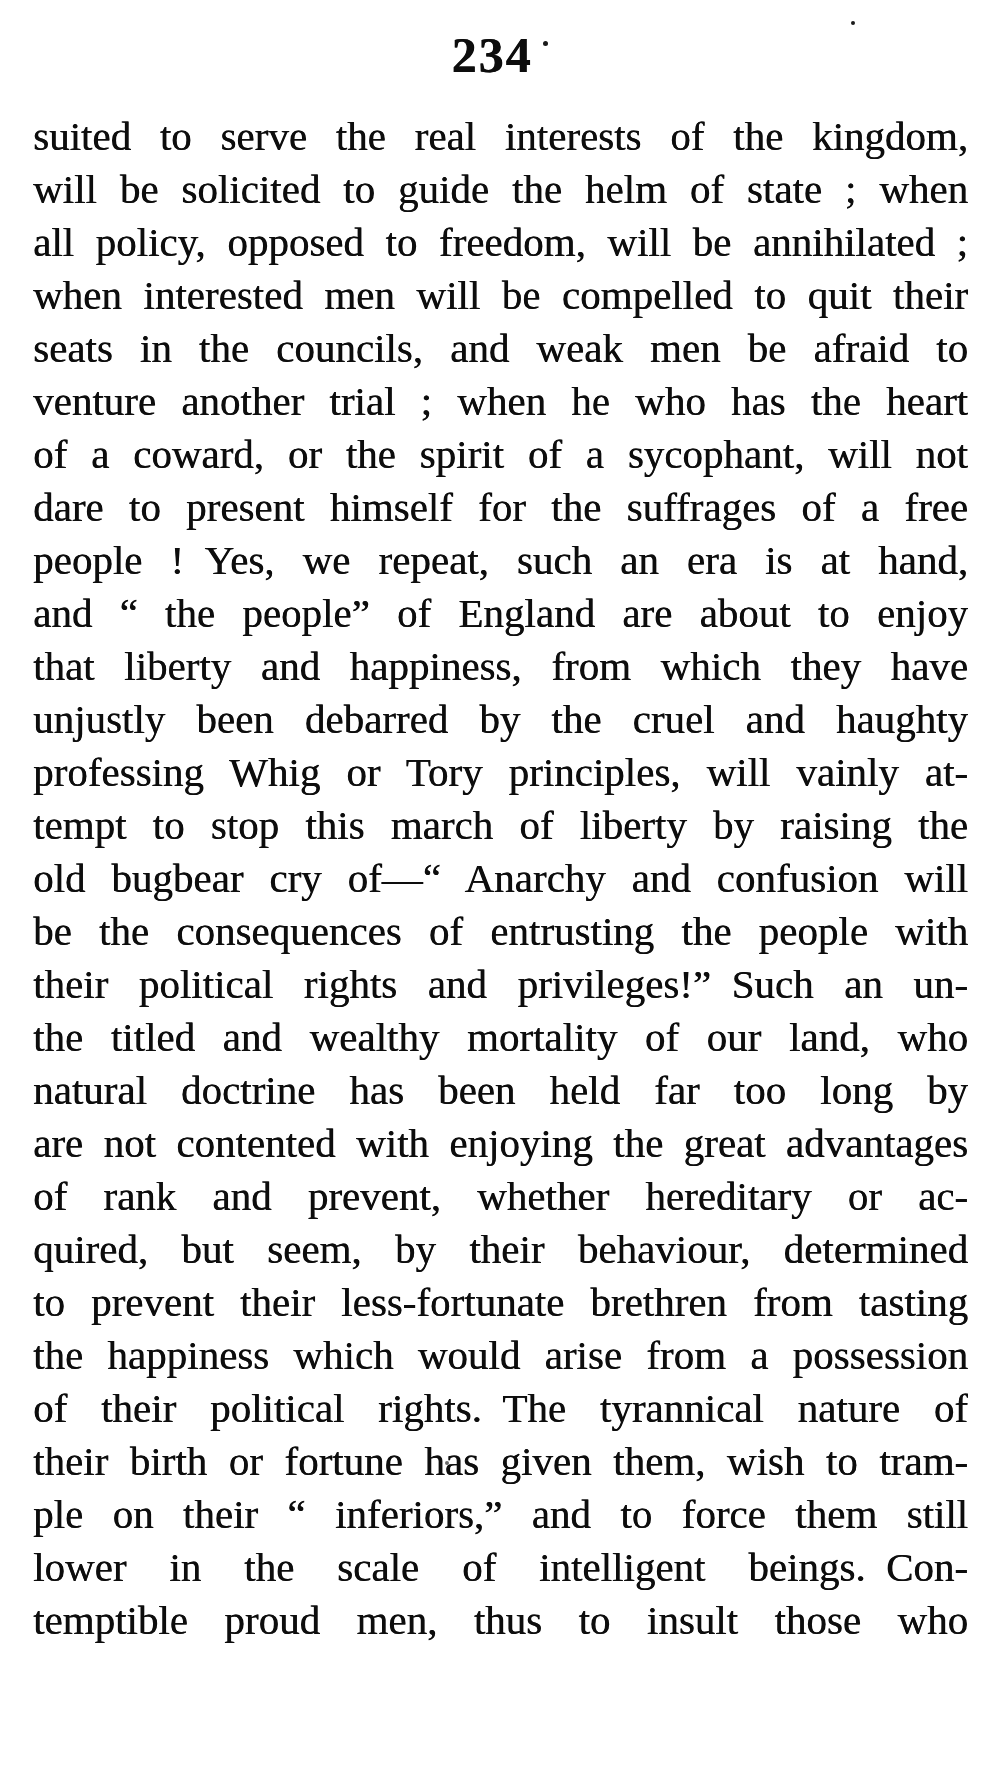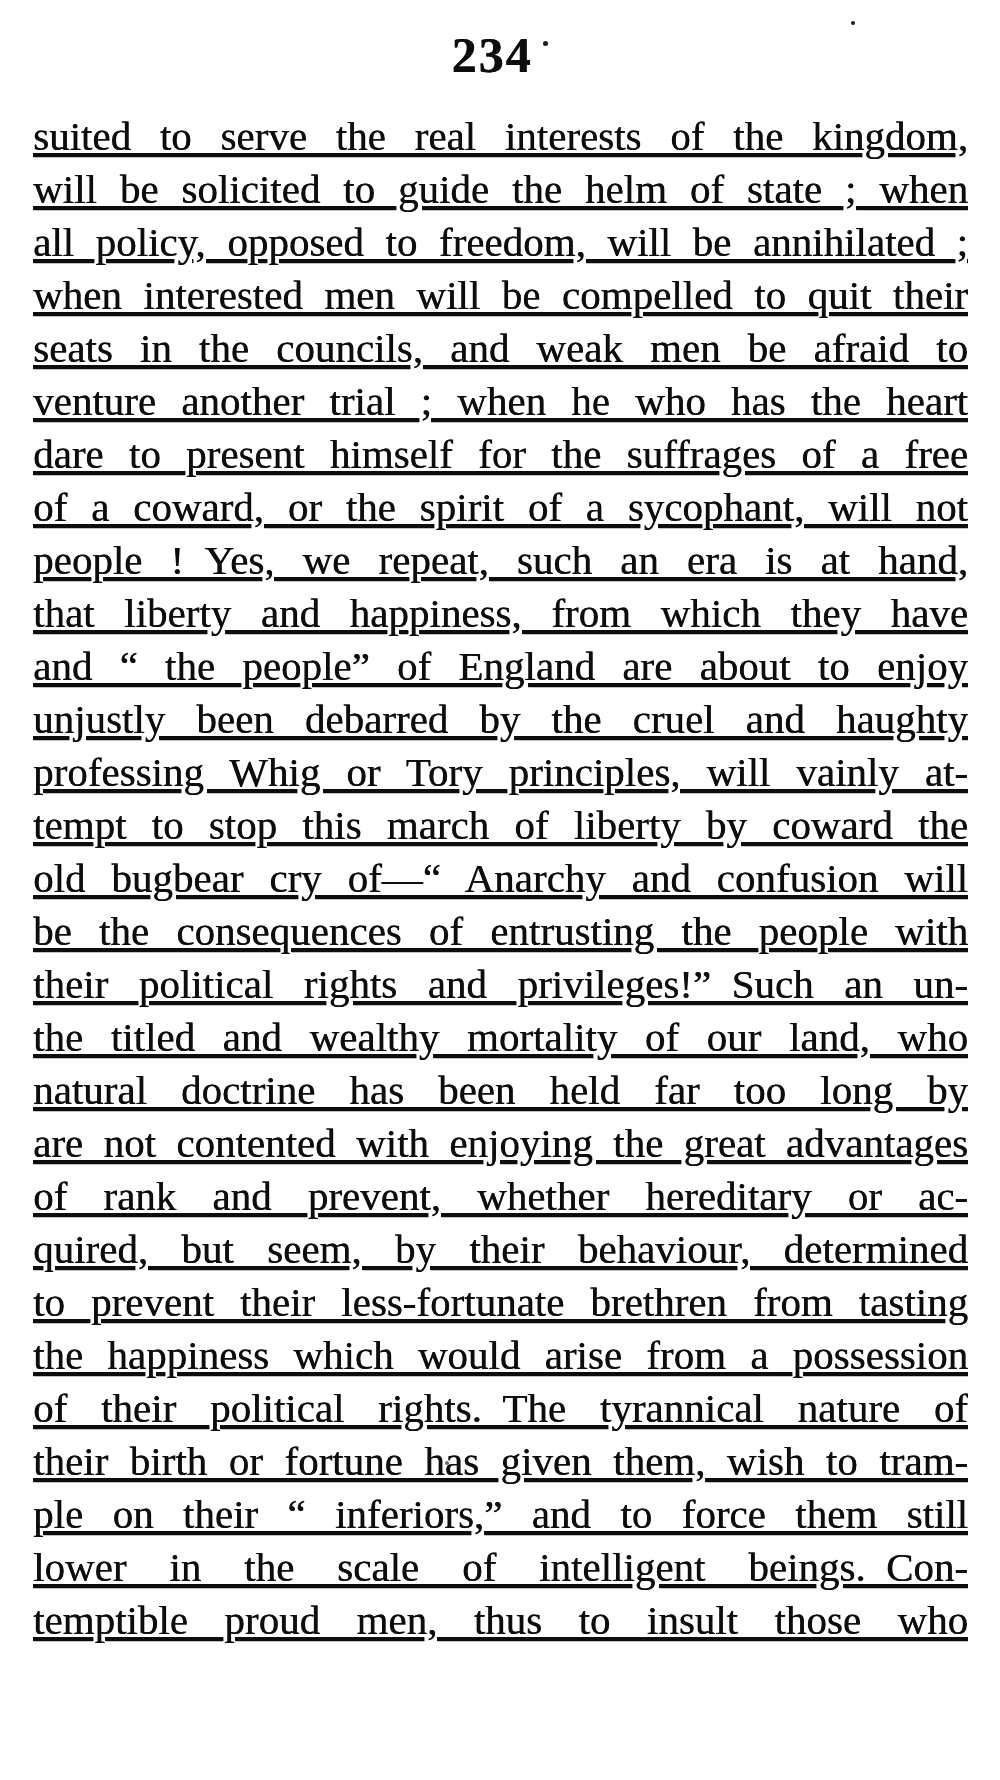--- a/index.html
+++ b/index.html
@@ -25,21 +25,20 @@
     font-size: 50px;
     font-weight: bold;
     letter-spacing: 2px;
     text-shadow: 0.6px 0.4px 0 currentColor;
   }
   .body-text {
     position: absolute;
     top: 110px;
     left: 33px;
     right: 32px;
-    text-decoration: underline;
   }
   .line {
     height: 53px;
     line-height: 53px;
     font-size: 41px;
     text-align: justify;
     text-align-last: justify;
     -moz-text-align-last: justify;
     overflow: hidden;
     text-shadow: 0.45px 0.25px 0 currentColor;
@@ -61,28 +60,28 @@
   <div class="page-number">234</div>
 
   <div class="body-text">
 
   <div class="line">suited to serve the real interests of the kingdom,</div>
       <div class="line">will be solicited to guide the helm of state ; when</div>
       <div class="line">all policy, opposed to freedom, will be annihilated ;</div>
       <div class="line">when interested men will be compelled to quit their</div>
       <div class="line">seats in the councils, and weak men be afraid to</div>
       <div class="line">venture another trial ; when he who has the heart</div>
+      <div class="line">of a coward, or the spirit of a sycophant, will not</div>
       <div class="line">dare to present himself for the suffrages of a free</div>
-      <div class="line">of a coward, or the spirit of a sycophant, will not</div>
       <div class="line">people ! Yes, we repeat, such an era is at hand,</div>
+      <div class="line">and “ the people” of England are about to enjoy</div>
       <div class="line">that liberty and happiness, from which they have</div>
-      <div class="line">and “ the people” of England are about to enjoy</div>
       <div class="line">unjustly been debarred by the cruel and haughty</div>
       <div class="line">professing Whig or Tory principles, will vainly at-</div>
-      <div class="line">tempt to stop this march of liberty by coward the</div>
+      <div class="line">tempt to stop this march of liberty by raising the</div>
       <div class="line">old bugbear cry of—“ Anarchy and confusion will</div>
       <div class="line">be the consequences of entrusting the people with</div>
       <div class="line">their political rights and privileges!” Such an un-</div>
       <div class="line">the titled and wealthy mortality of our land, who</div>
       <div class="line">natural doctrine has been held far too long by</div>
       <div class="line">are not contented with enjoying the great advantages</div>
       <div class="line">of rank and prevent, whether hereditary or ac-</div>
       <div class="line">quired, but seem, by their behaviour, determined</div>
       <div class="line">to prevent their less-fortunate brethren from tasting</div>
       <div class="line">the happiness which would arise from a possession</div>

